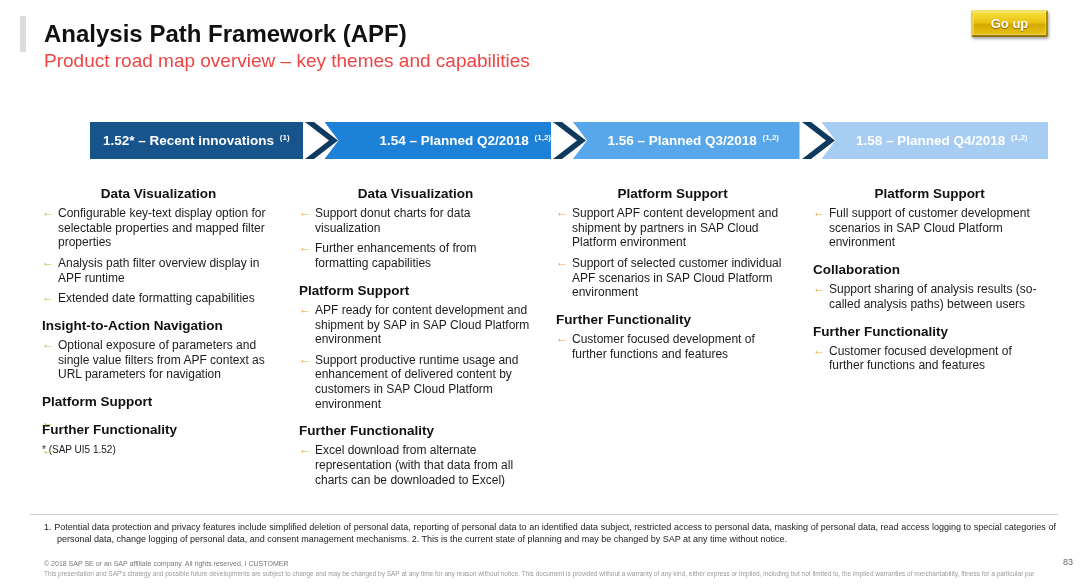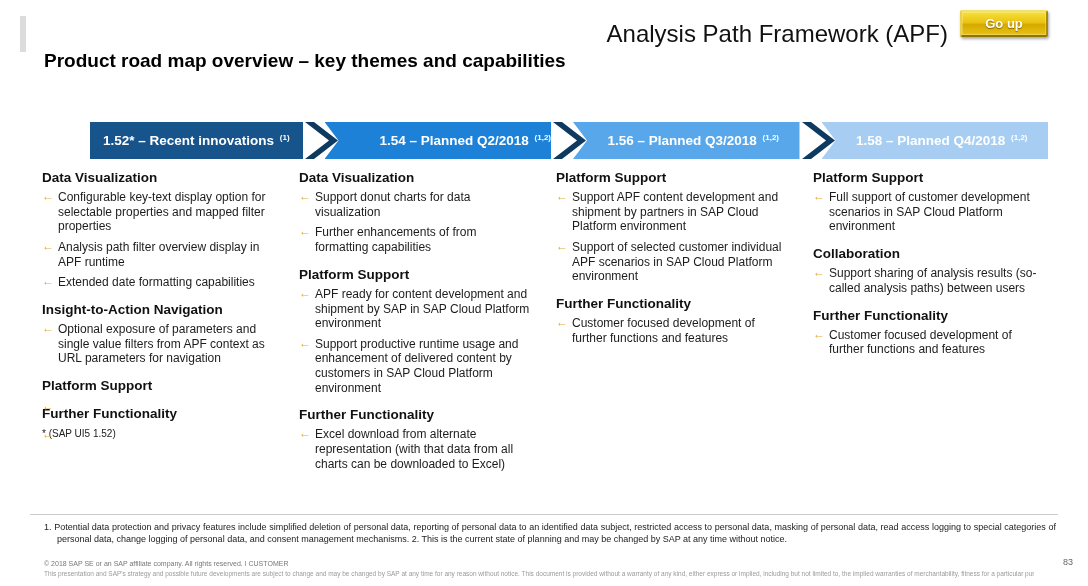--- a/index.html
+++ b/index.html
@@ -11,24 +11,24 @@
   html,body{margin:0;padding:0;}
   body{background:#fff;}
   .slide{
     position:relative;width:1088px;height:586px;background:#fff;overflow:hidden;
     font-family:"Liberation Sans","DejaVu Sans",sans-serif;color:#1a1a1a;
   }
   .edge-mark{position:absolute;left:20px;top:16px;width:6px;height:36px;background:#dcdcdc;}
 
   
   .hdr{position:absolute;left:44px;top:20px;right:140px;}
-  .hdr h1{margin:0;font-size:24px;line-height:1.15;font-weight:normal;color:#111;text-align:right;}
-  .hdr h2{margin:2px 0 0;font-size:19px;line-height:1.2;font-weight:bold;color:#000000;}
+  .hdr h1{margin:0;font-size:24px;line-height:1.15;font-weight:bold;color:#111;}
+  .hdr h2{margin:2px 0 0;font-size:19px;line-height:1.2;font-weight:normal;color:#ef4444;}
   .go-up{
-    position:absolute;right:40px;top:10px;width:88px;height:27px;cursor:pointer;
+    position:absolute;right:40px;top:10px;width:77px;height:27px;cursor:pointer;
     background:linear-gradient(180deg,#f6e03a 0%,#eac313 45%,#d5a900 55%,#e8c214 100%);
     border:2px solid;border-color:#f3e06a #a88a00 #8f7500 #e8cf4e;border-radius:2px;
     box-shadow:1px 2px 3px rgba(0,0,0,.35), inset 0 0 0 1px rgba(255,255,255,.25);
     color:#fff;font-weight:bold;font-size:13px;font-family:inherit;
     text-shadow:0 1px 1px rgba(120,90,0,.9);
   }
 
   
   .phases{position:absolute;left:42px;right:40px;top:122px;height:37px;display:flex;padding-left:48px;}
   .phase-bar{
@@ -39,21 +39,21 @@
   .phase-bar.notched{clip-path:polygon(0 0,100% 0,100% 100%,0 100%,14px 50%);padding-left:14px;}
   .phase-bar sup{font-size:8px;line-height:0;margin-left:2px;}
   .phase-sep{flex:0 0 22px;position:relative;}
   .phase-sep svg{position:absolute;left:0;top:0;z-index:2;display:block;}
 
   
   .columns{position:absolute;left:42px;right:40px;top:170px;display:flex;align-items:flex-start;}
   .column{flex:1 1 0;padding-right:2px;}
   .col-spacer{flex:0 0 22px;}
   .column h3{margin:12px 0 4px;font-size:13.5px;font-weight:bold;color:#111;line-height:1.2;}
-  .column h3:first-child{margin-top:0;}
+  .column h3:first-child{margin-top:16px;text-align:center;}
   .column ul{margin:0;padding:0;list-style:none;}
   .column li{position:relative;padding-left:16px;margin:0 0 6px;font-size:12px;line-height:1.22;color:#1c1c1c;}
   .column li .glyph{position:absolute;left:0;top:-1px;color:var(--bullet-color);font-size:12px;}
   .column a{color:var(--link-color);text-decoration:underline;cursor:pointer;}
   .col-note{margin:2px 0 0;font-size:10px;color:#222;}
 
   
   .foot-rule{position:absolute;left:30px;right:30px;top:514px;border-top:1px solid #cccccc;}
   .footnotes{
     position:absolute;left:44px;width:1012px;top:521px;margin:0;

